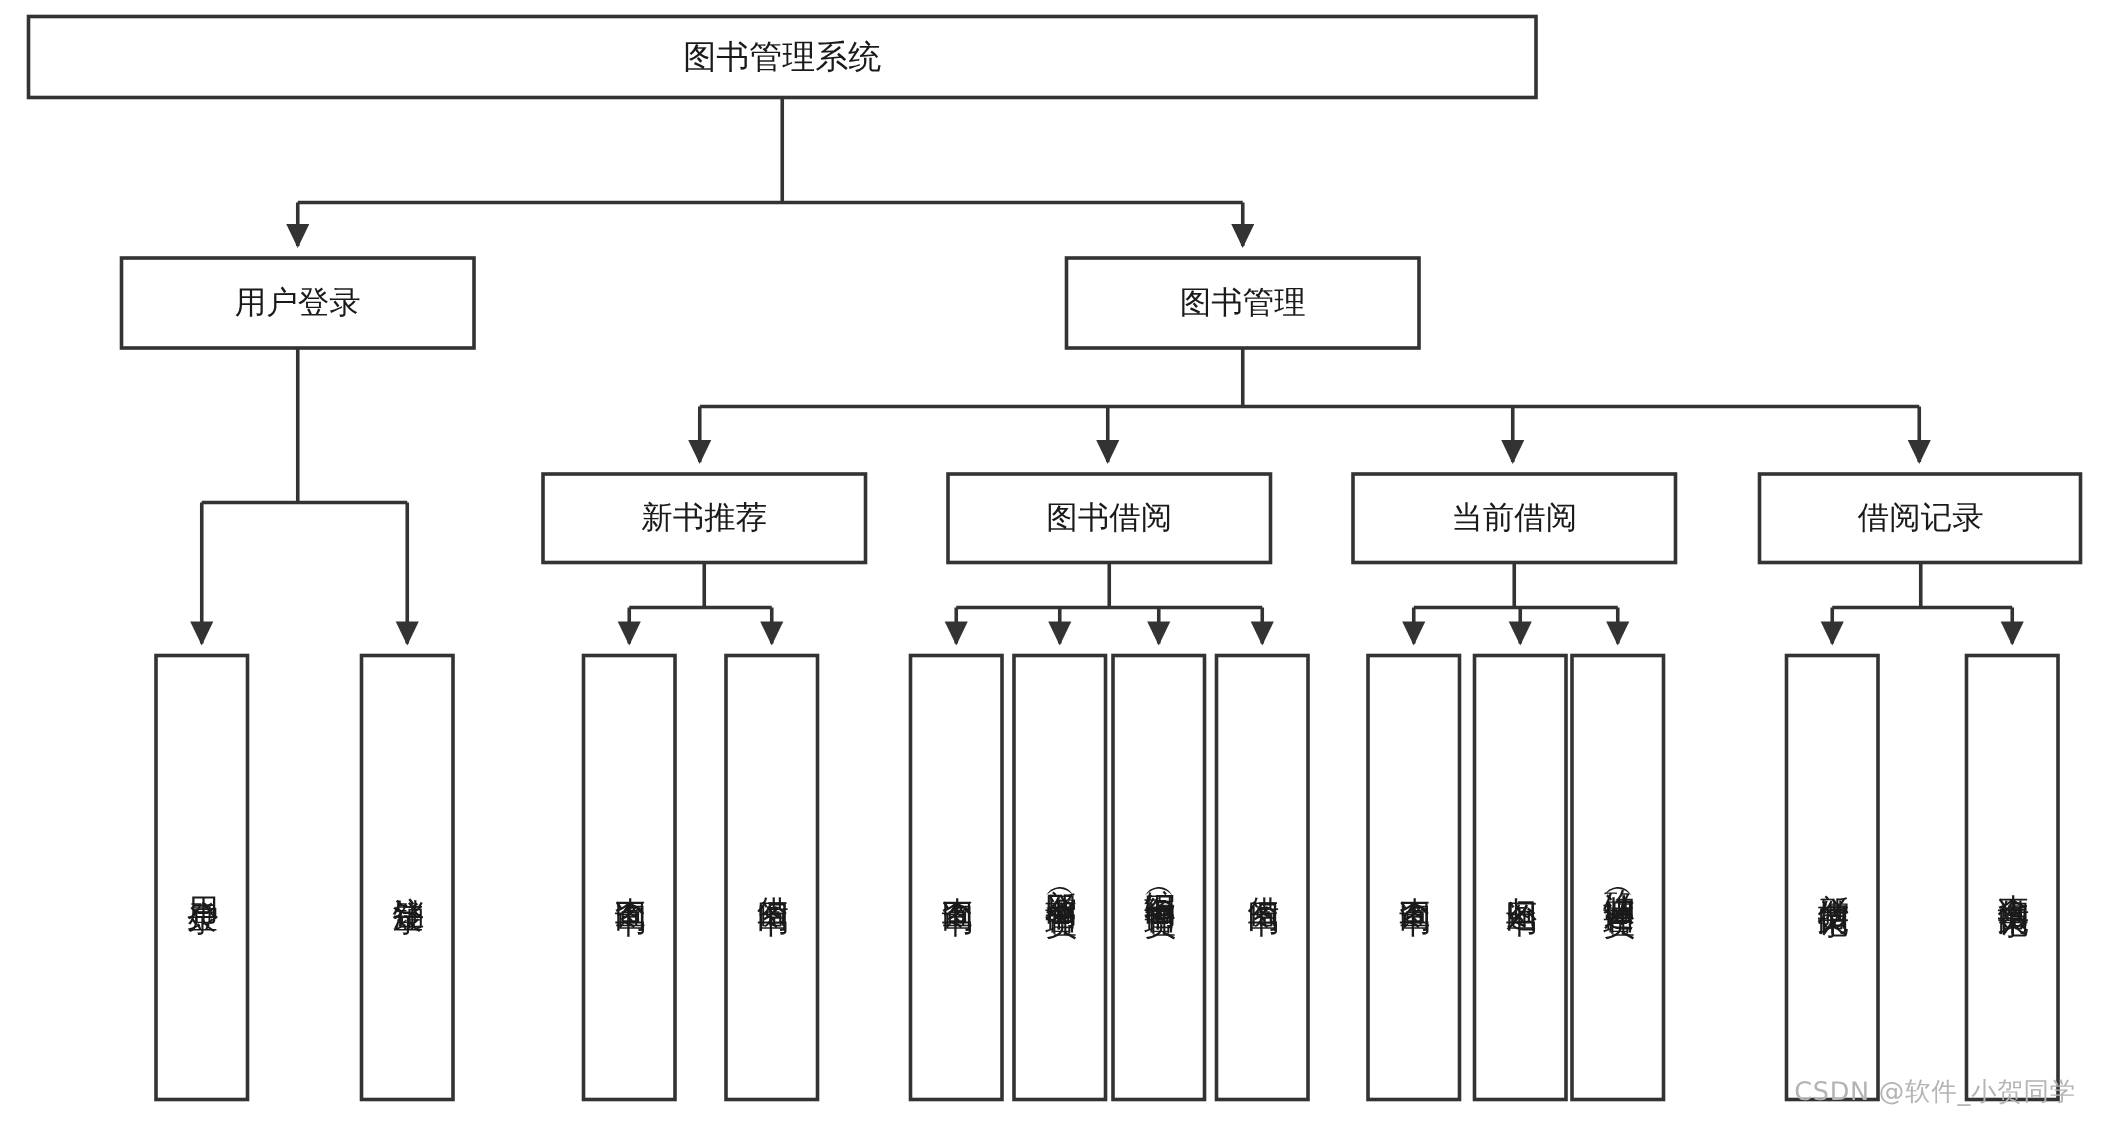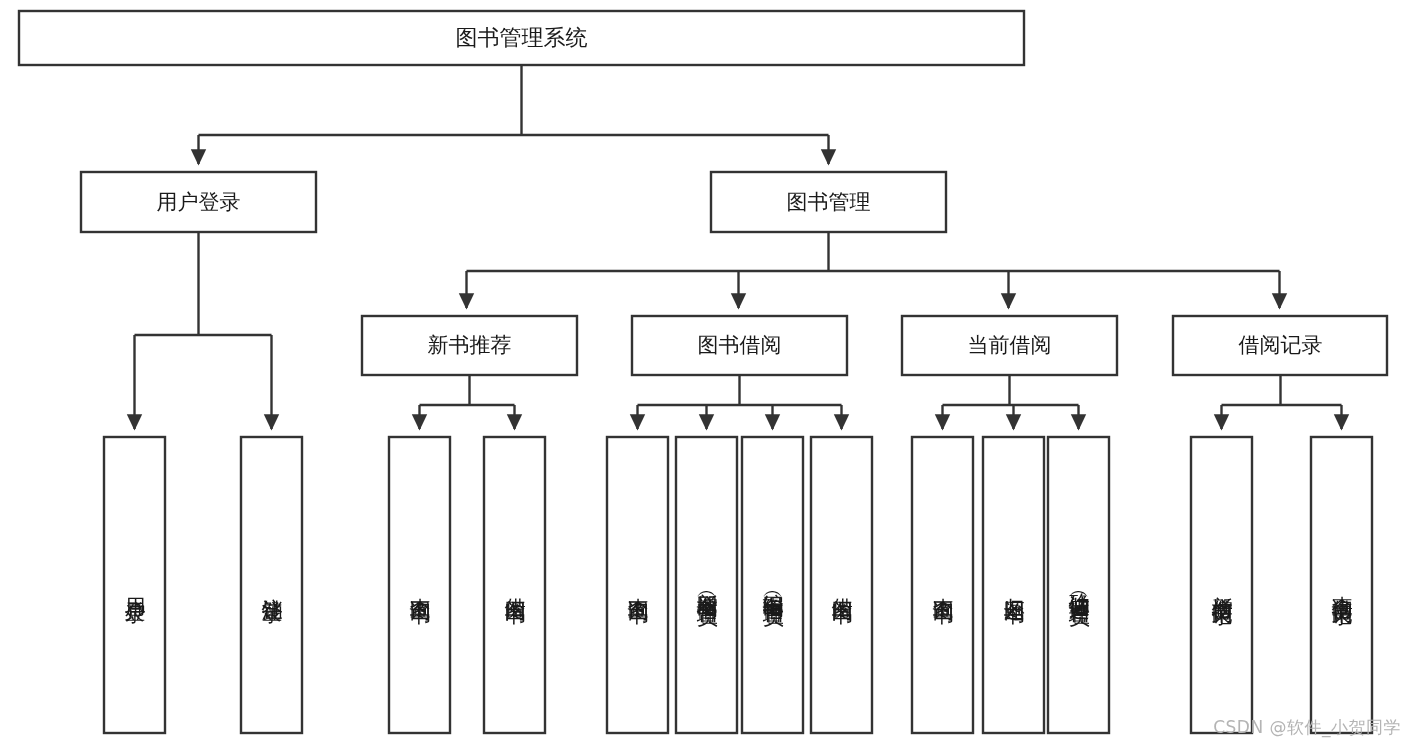--- a/index.html
+++ b/index.html
@@ -68,21 +68,21 @@
     font-family: "DejaVu Sans", "Liberation Sans", sans-serif;
     font-size: 21px;
     line-height: 1.32;
     letter-spacing: 2px;
     color: #1a1a1a;
     white-space: nowrap;
     text-align: center;
   }
   .watermark {
     position: absolute;
-    right: 4px;
+    right: 21px;
     bottom: 8px;
     font-family: "DejaVu Sans", "Liberation Sans", sans-serif;
     font-size: 17px;
     color: #b4b4b4;
     letter-spacing: 0.5px;
     white-space: nowrap;
     user-select: none;
   }
 </style>
 </head>

